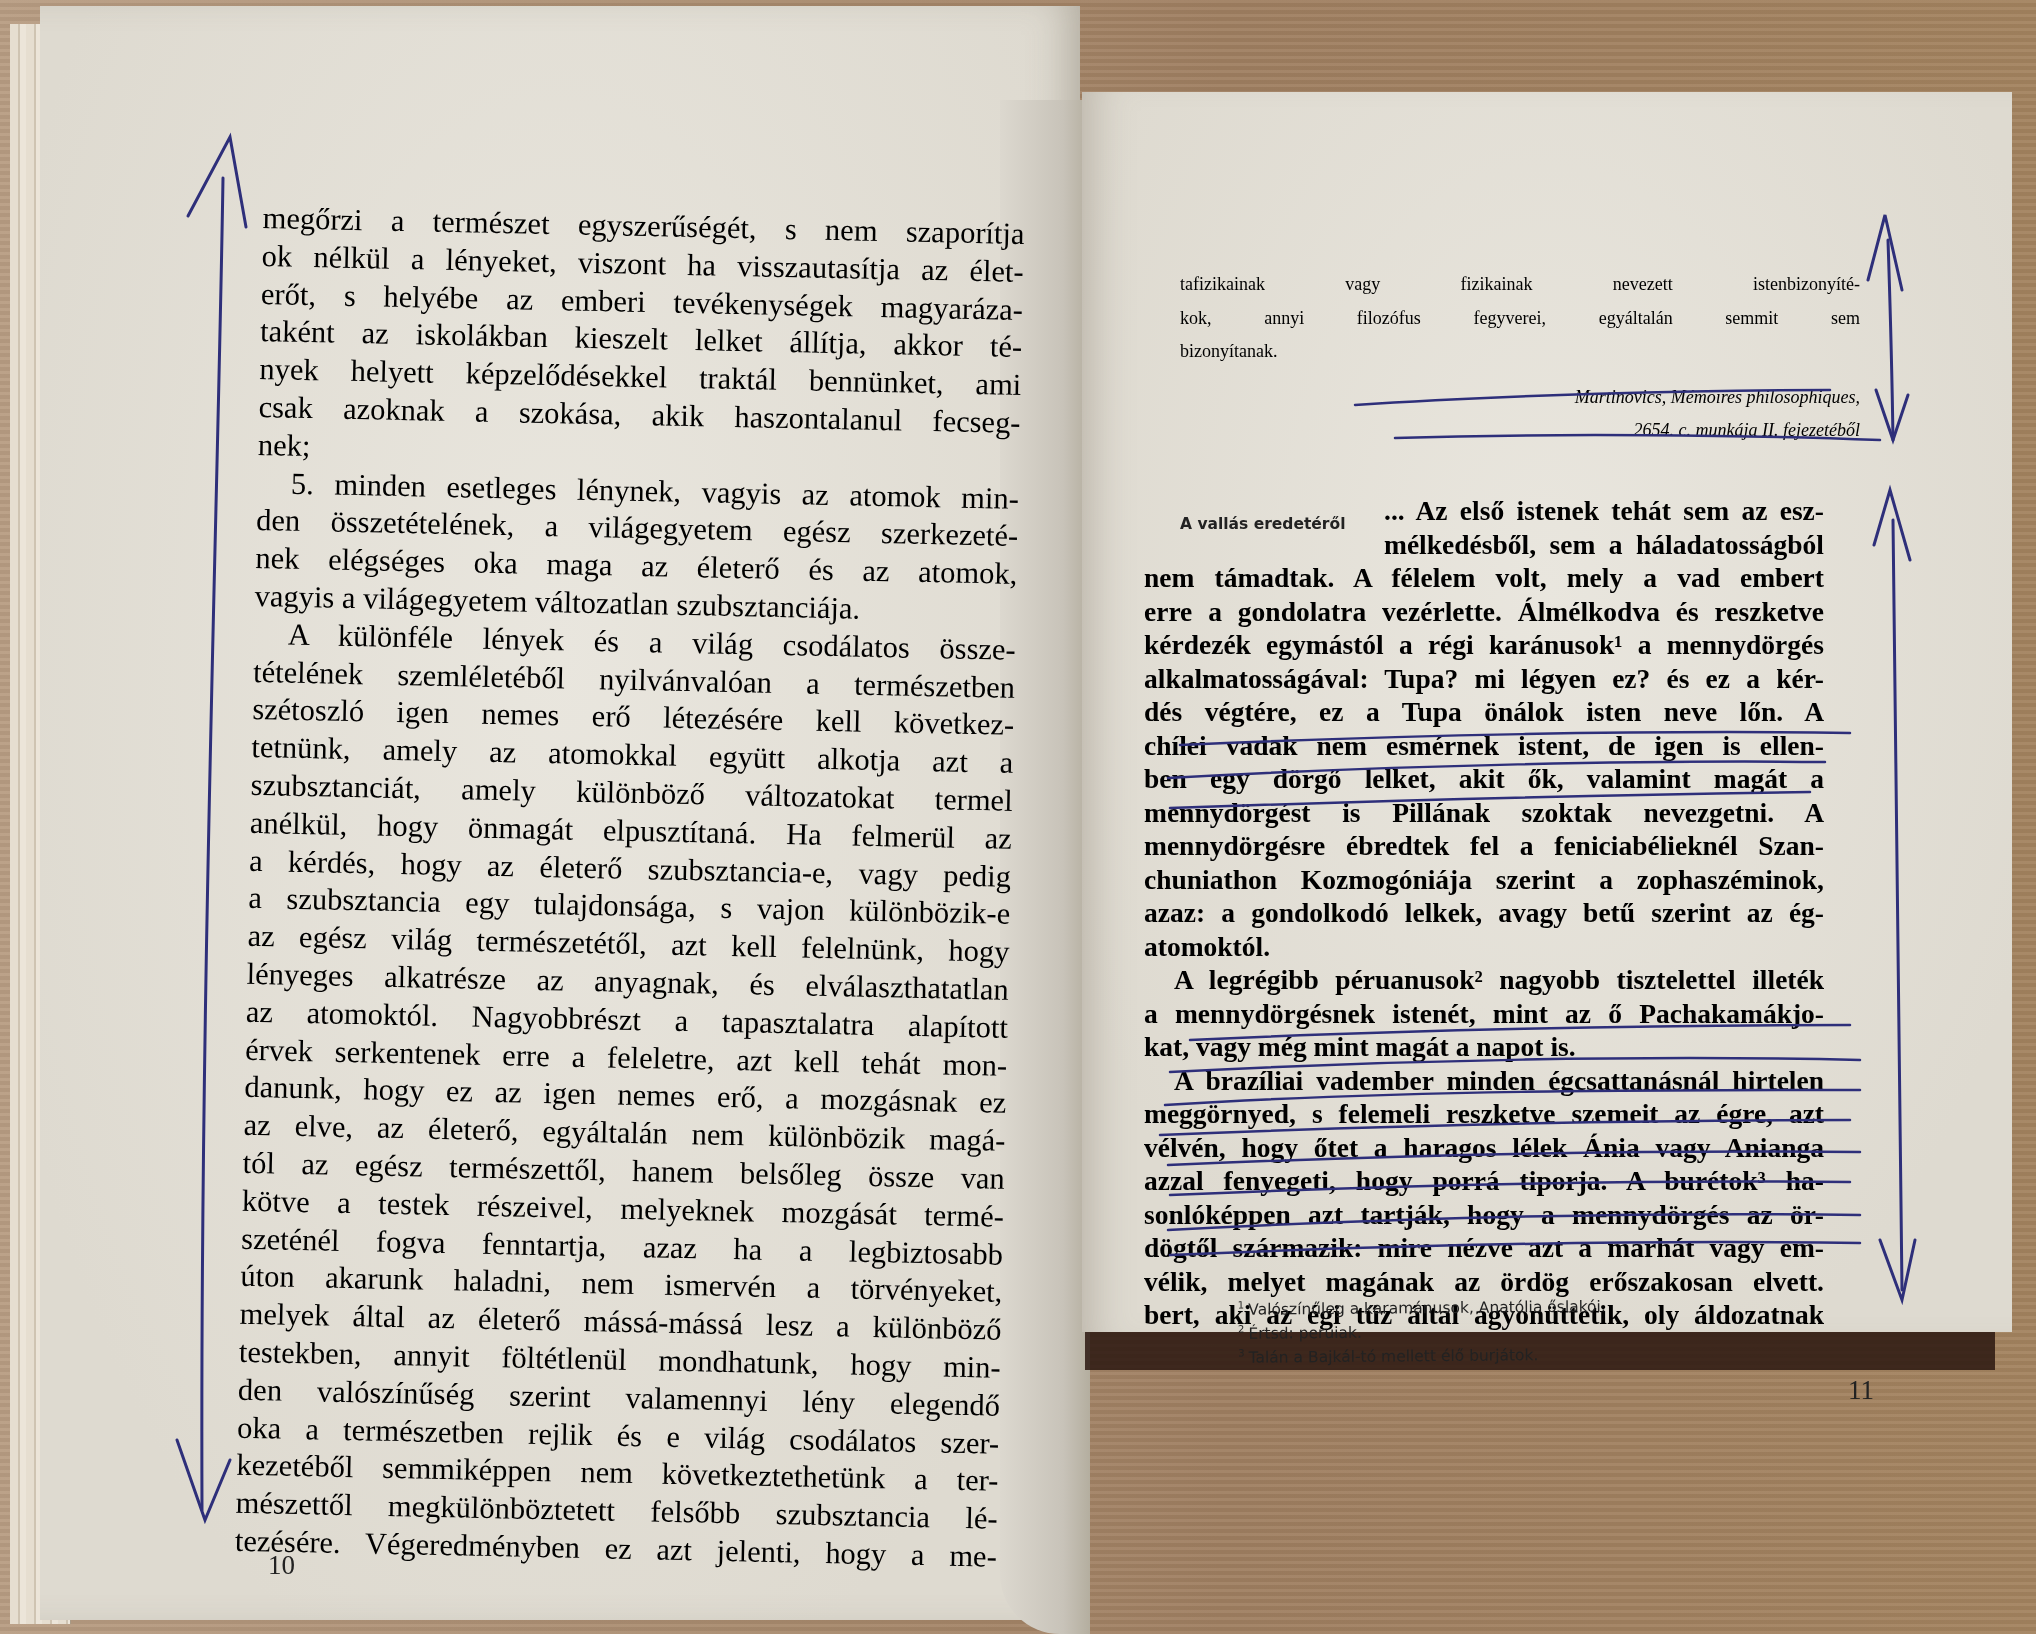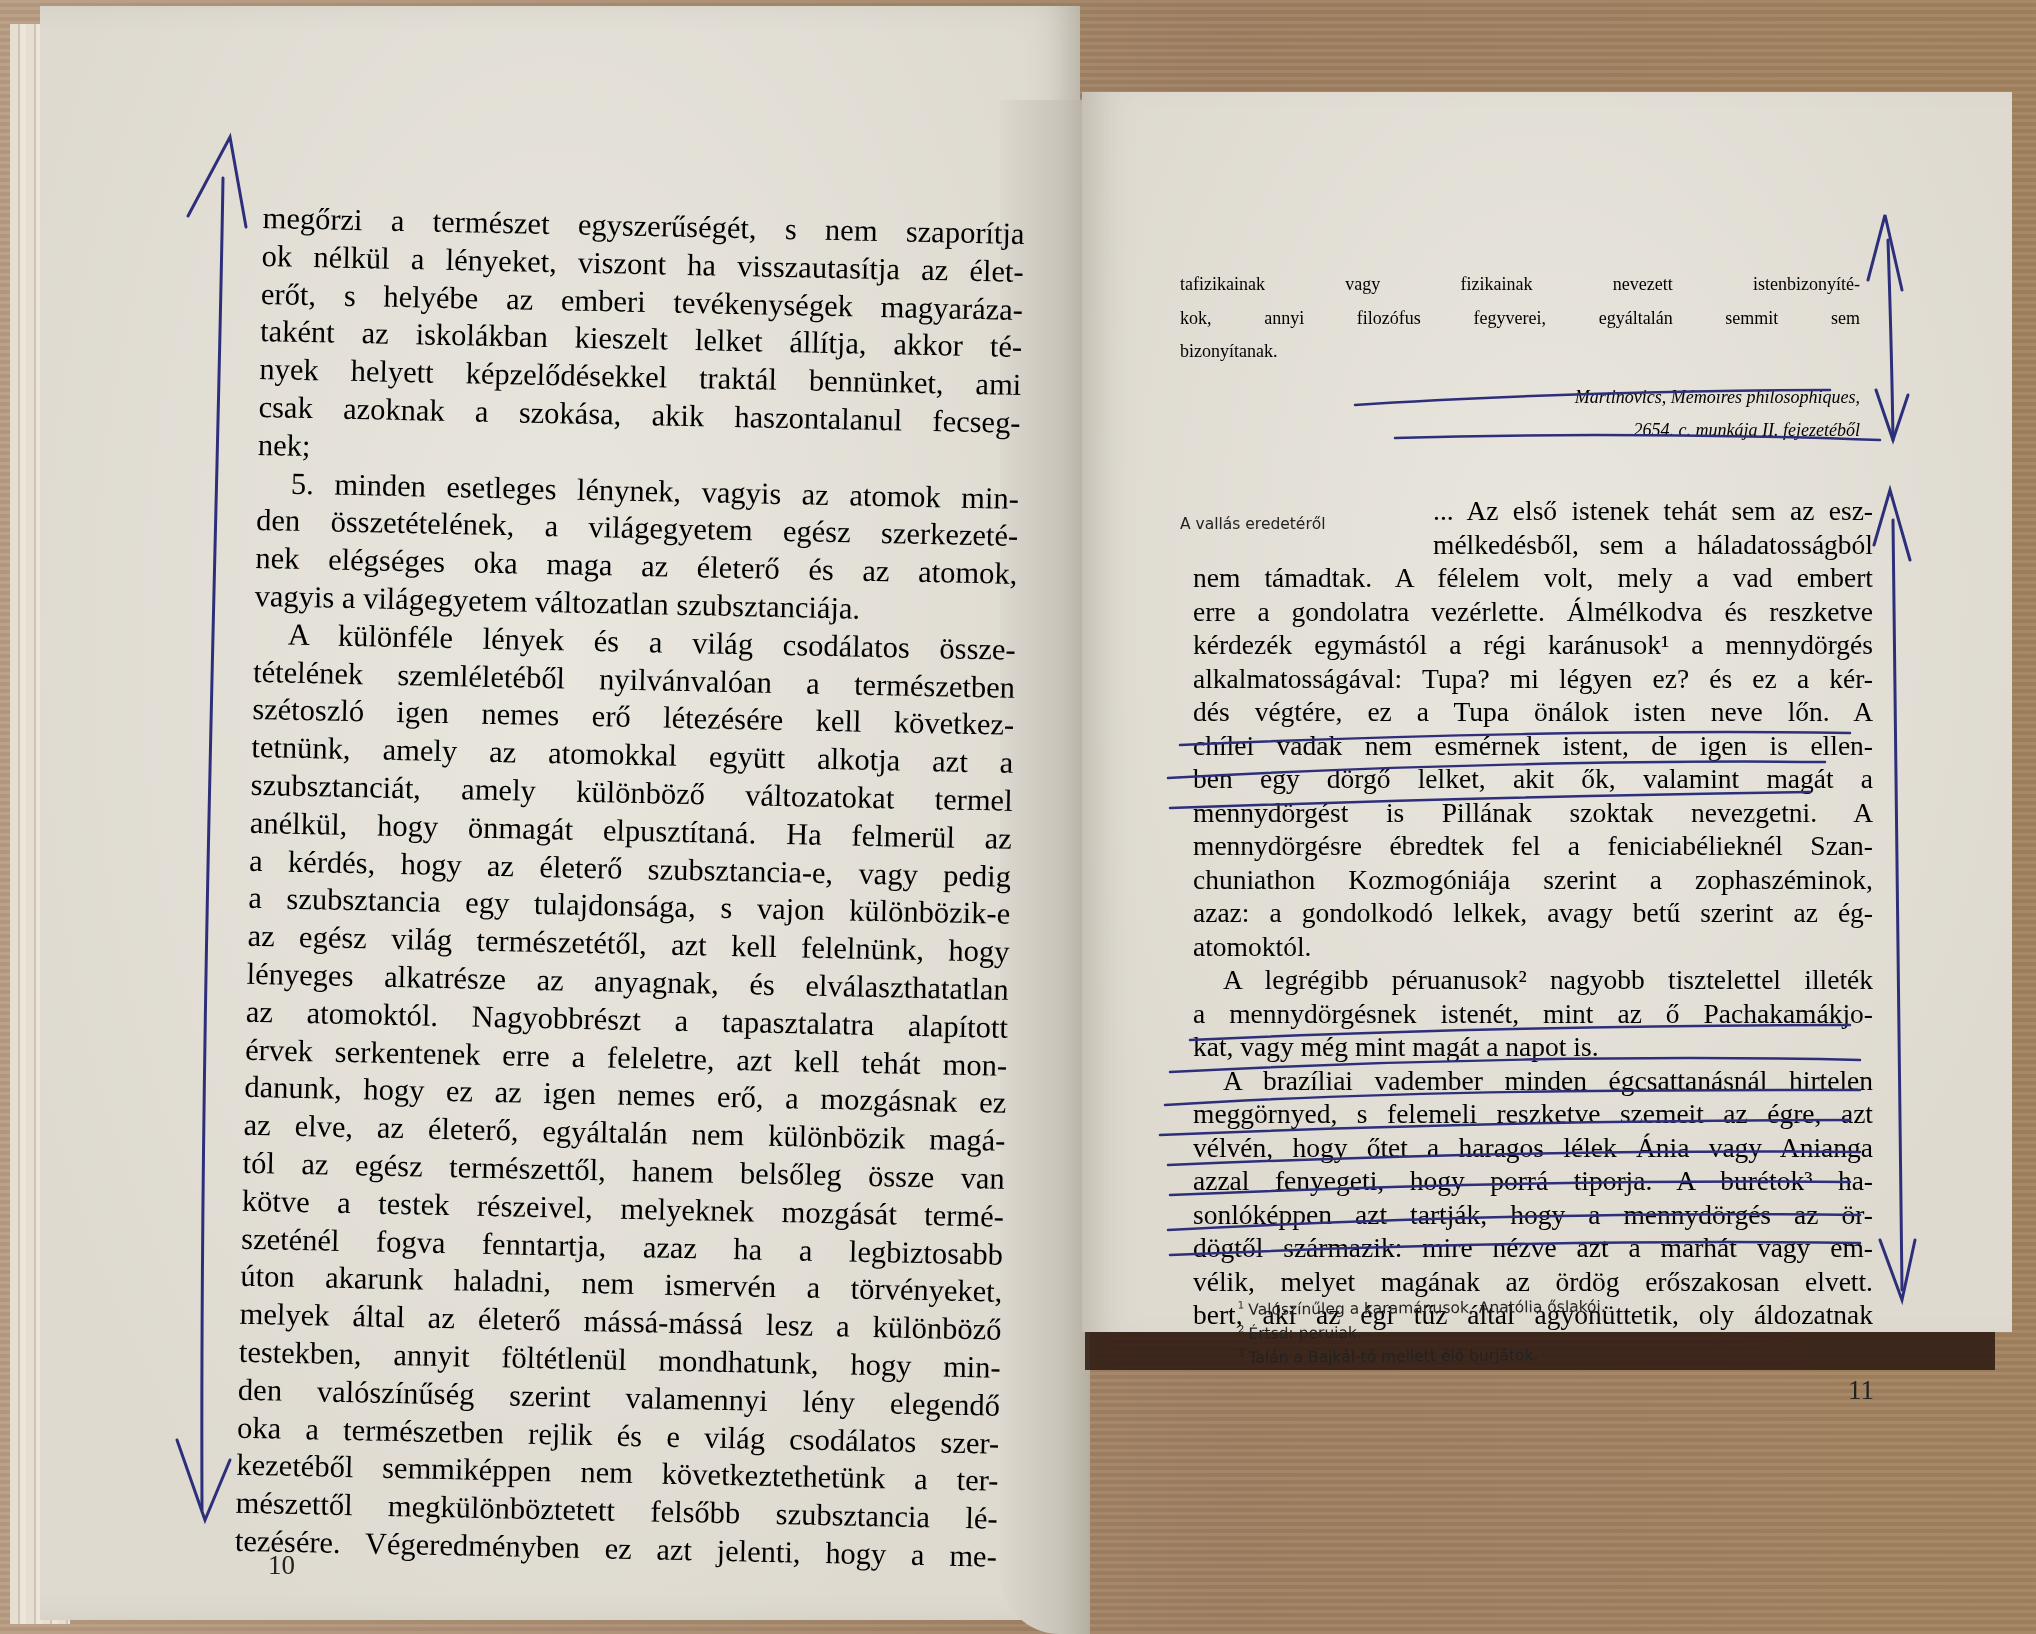--- a/index.html
+++ b/index.html
@@ -45,23 +45,23 @@
     .left-col .line.last { text-align-last: left; }
     .left-col .line.indent { padding-left: 34px; }
 
     .right-col { position: absolute; left: 1180px; top: 268px; width: 680px; }
     .right-col .line { display: block; white-space: nowrap; text-align: justify; text-align-last: justify; font-size: 18px; line-height: 33.5px; font-family: Liberation Serif, serif; }
     .right-col .line.last { text-align-last: left; }
     .citation { text-align: right; font-style: italic; font-size: 27.5px; line-height: 33.5px; margin-top: 12px; }
     .citation .line { text-align: right !important; text-align-last: right !important; }
     .margin-heading {
       position: absolute; left: 1180px; top: 515px;
-      font-family: "DejaVu Sans", sans-serif; font-weight: normal; font-size: 15.5px; color: #222;
-    }
-    .section-lines { position: absolute; left: 1193px; top: 494px; width: 680px; }
+      font-family: "DejaVu Sans", sans-serif; font-weight: bold; font-size: 15.5px; color: #222;
+    }
+    .section-lines { position: absolute; left: 1144px; top: 494px; width: 680px; font-weight: bold; }
     .section-lines .line { display: block; white-space: nowrap; text-align: justify; text-align-last: justify; font-size: 27.5px; line-height: 33.5px; }
     .section-lines .line.last { text-align-last: left; }
     .section-lines .line.indent { padding-left: 30px; }
     .section-lines .line.right-start { padding-left: 240px; }
     .footnotes {
       position: absolute; left: 1238px; top: 1294px; font-family: "DejaVu Sans", sans-serif;
       font-size: 15.5px; line-height: 19px; color: #222; transform: rotate(-0.5deg);
     }
     .footnotes sup { font-size: 10px; margin-right: 4px; }
     .page-num { position: absolute; font-size: 27px; color: #222; }

